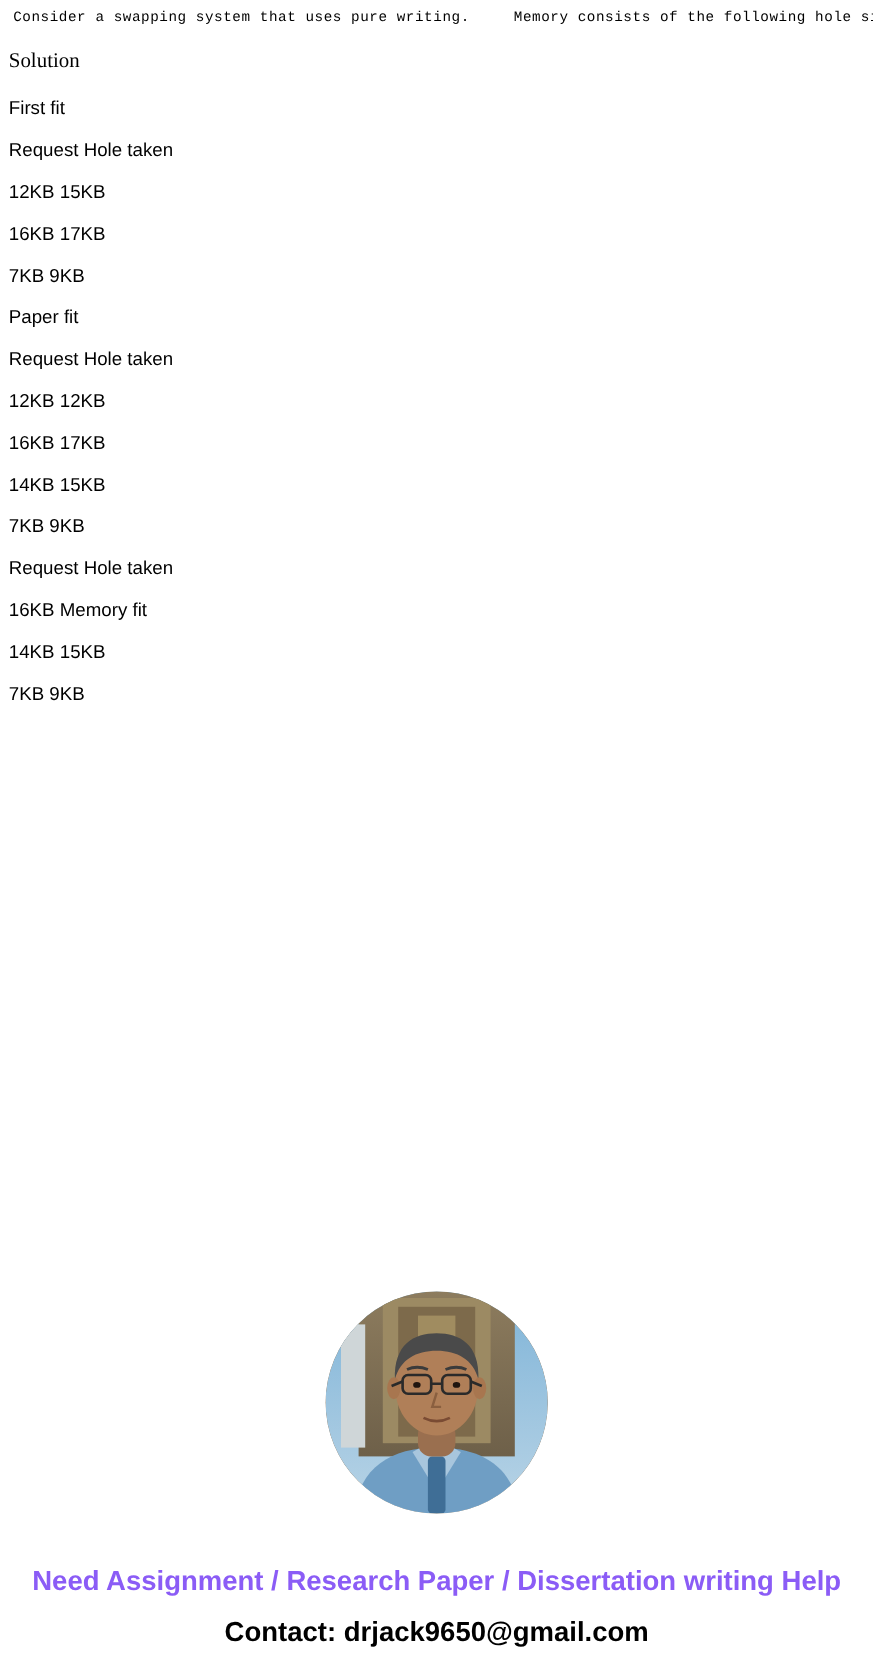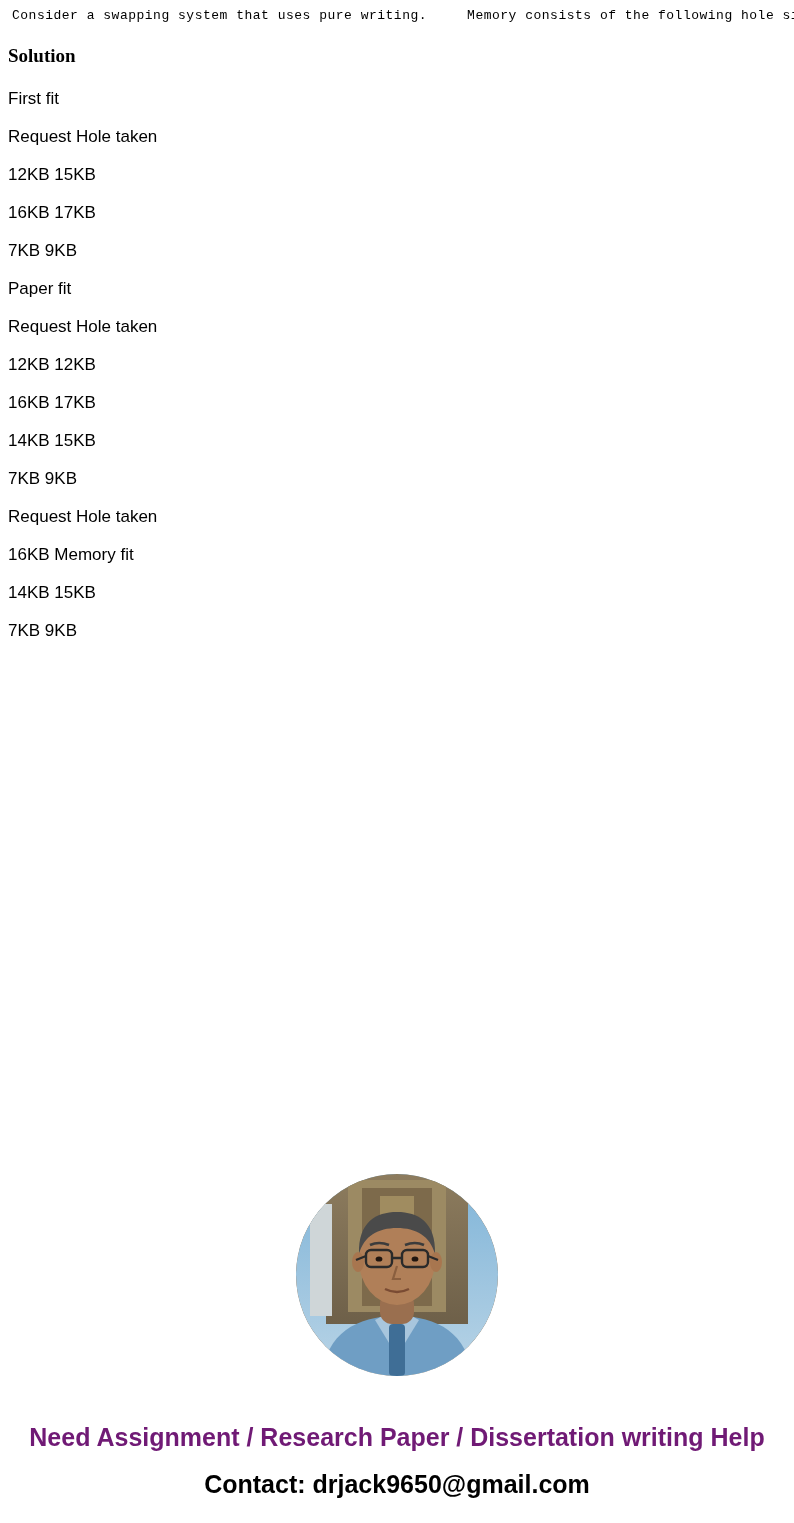--- a/index.html
+++ b/index.html
@@ -37,21 +37,21 @@
     display: inline-block;
     width: 40px;
   }
 
   
   .content {
     padding: 0 8px;
   }
   .solution-heading {
     font-family: "Liberation Serif", serif;
-    font-weight: bold;
+    font-weight: normal;
     font-size: 19px;
     margin: 22px 0 0 0;
     line-height: 20px;
   }
   .line {
     font-family: Liberation Sans, sans-serif;
     font-size: 17px;
     line-height: 19px;
     margin: 19px 0 0 0;
     white-space: pre;
@@ -80,21 +80,21 @@
   .avatar svg {
     display: block;
     width: 202px;
     height: 202px;
   }
   .promo-text {
     font-family: "Liberation Sans", sans-serif;
     font-weight: bold;
     font-size: 25px;
     line-height: 30px;
-    color: #701a75;
+    color: #8b5cf6;
     margin-top: 46px;
     padding: 0 14px;
   }
   .promo-contact {
     font-family: "Liberation Sans", sans-serif;
     font-weight: bold;
     font-size: 25px;
     line-height: 30px;
     color: #000;
     margin-top: 17px;

